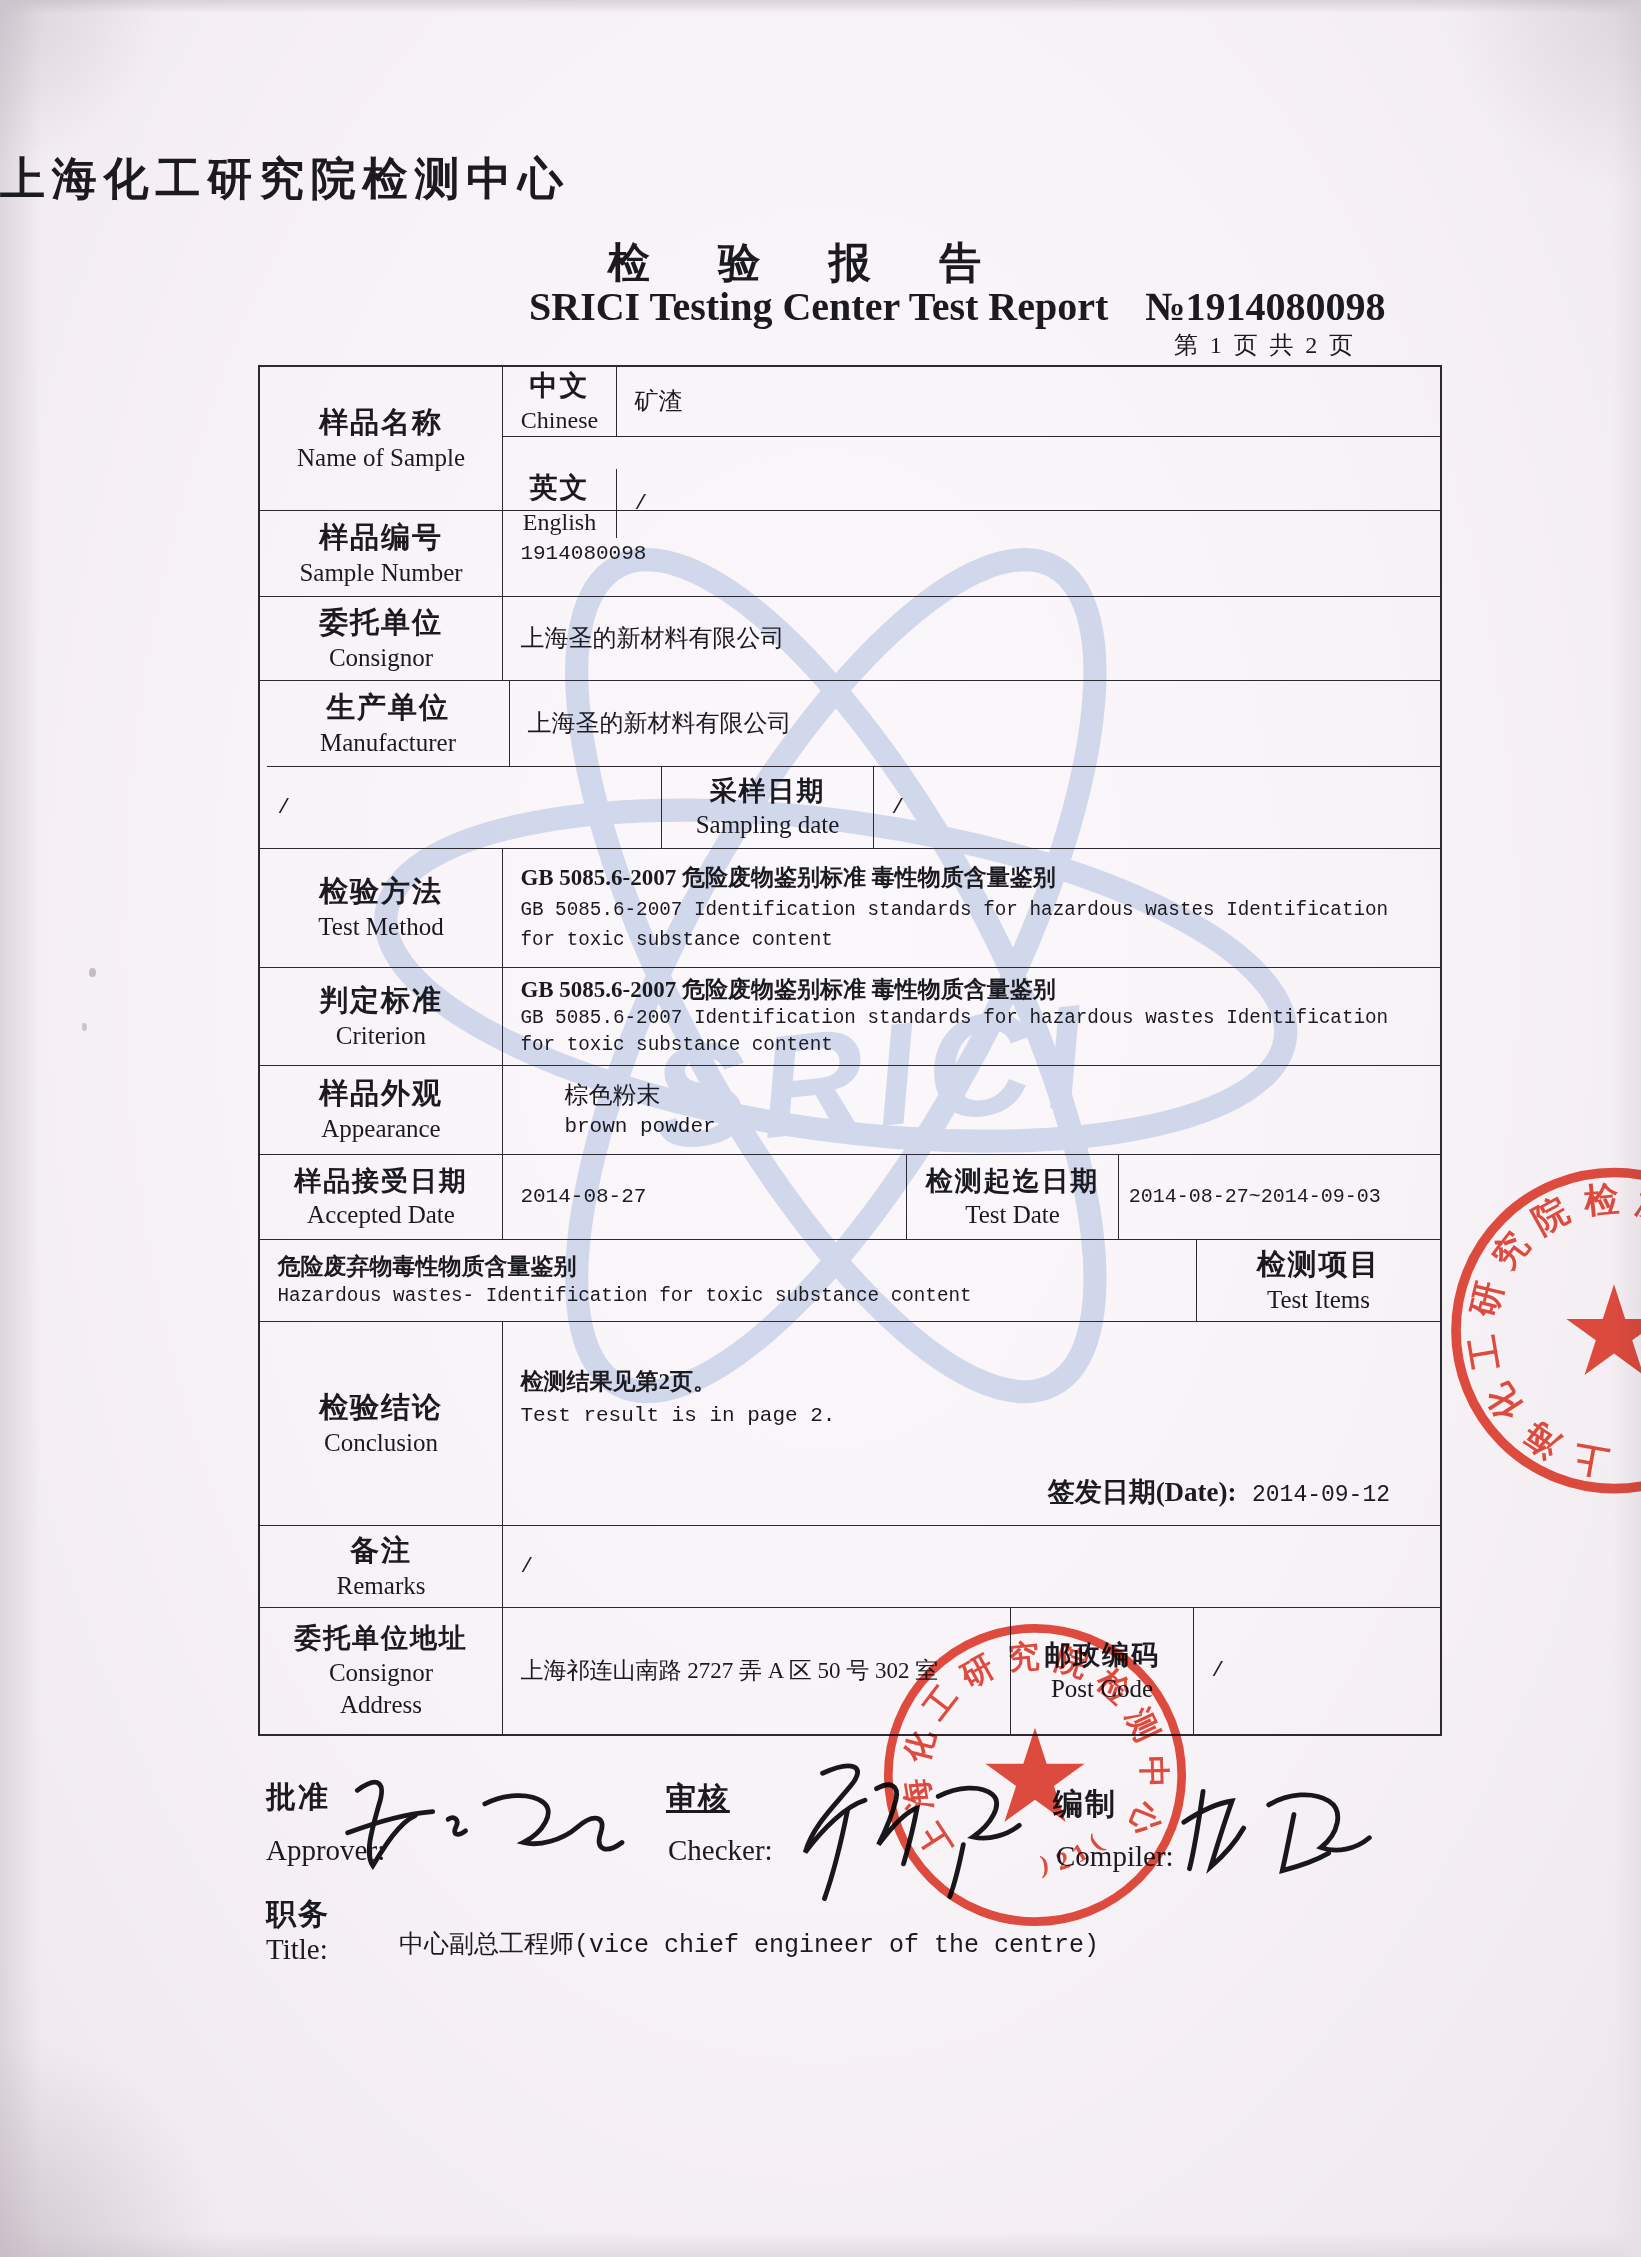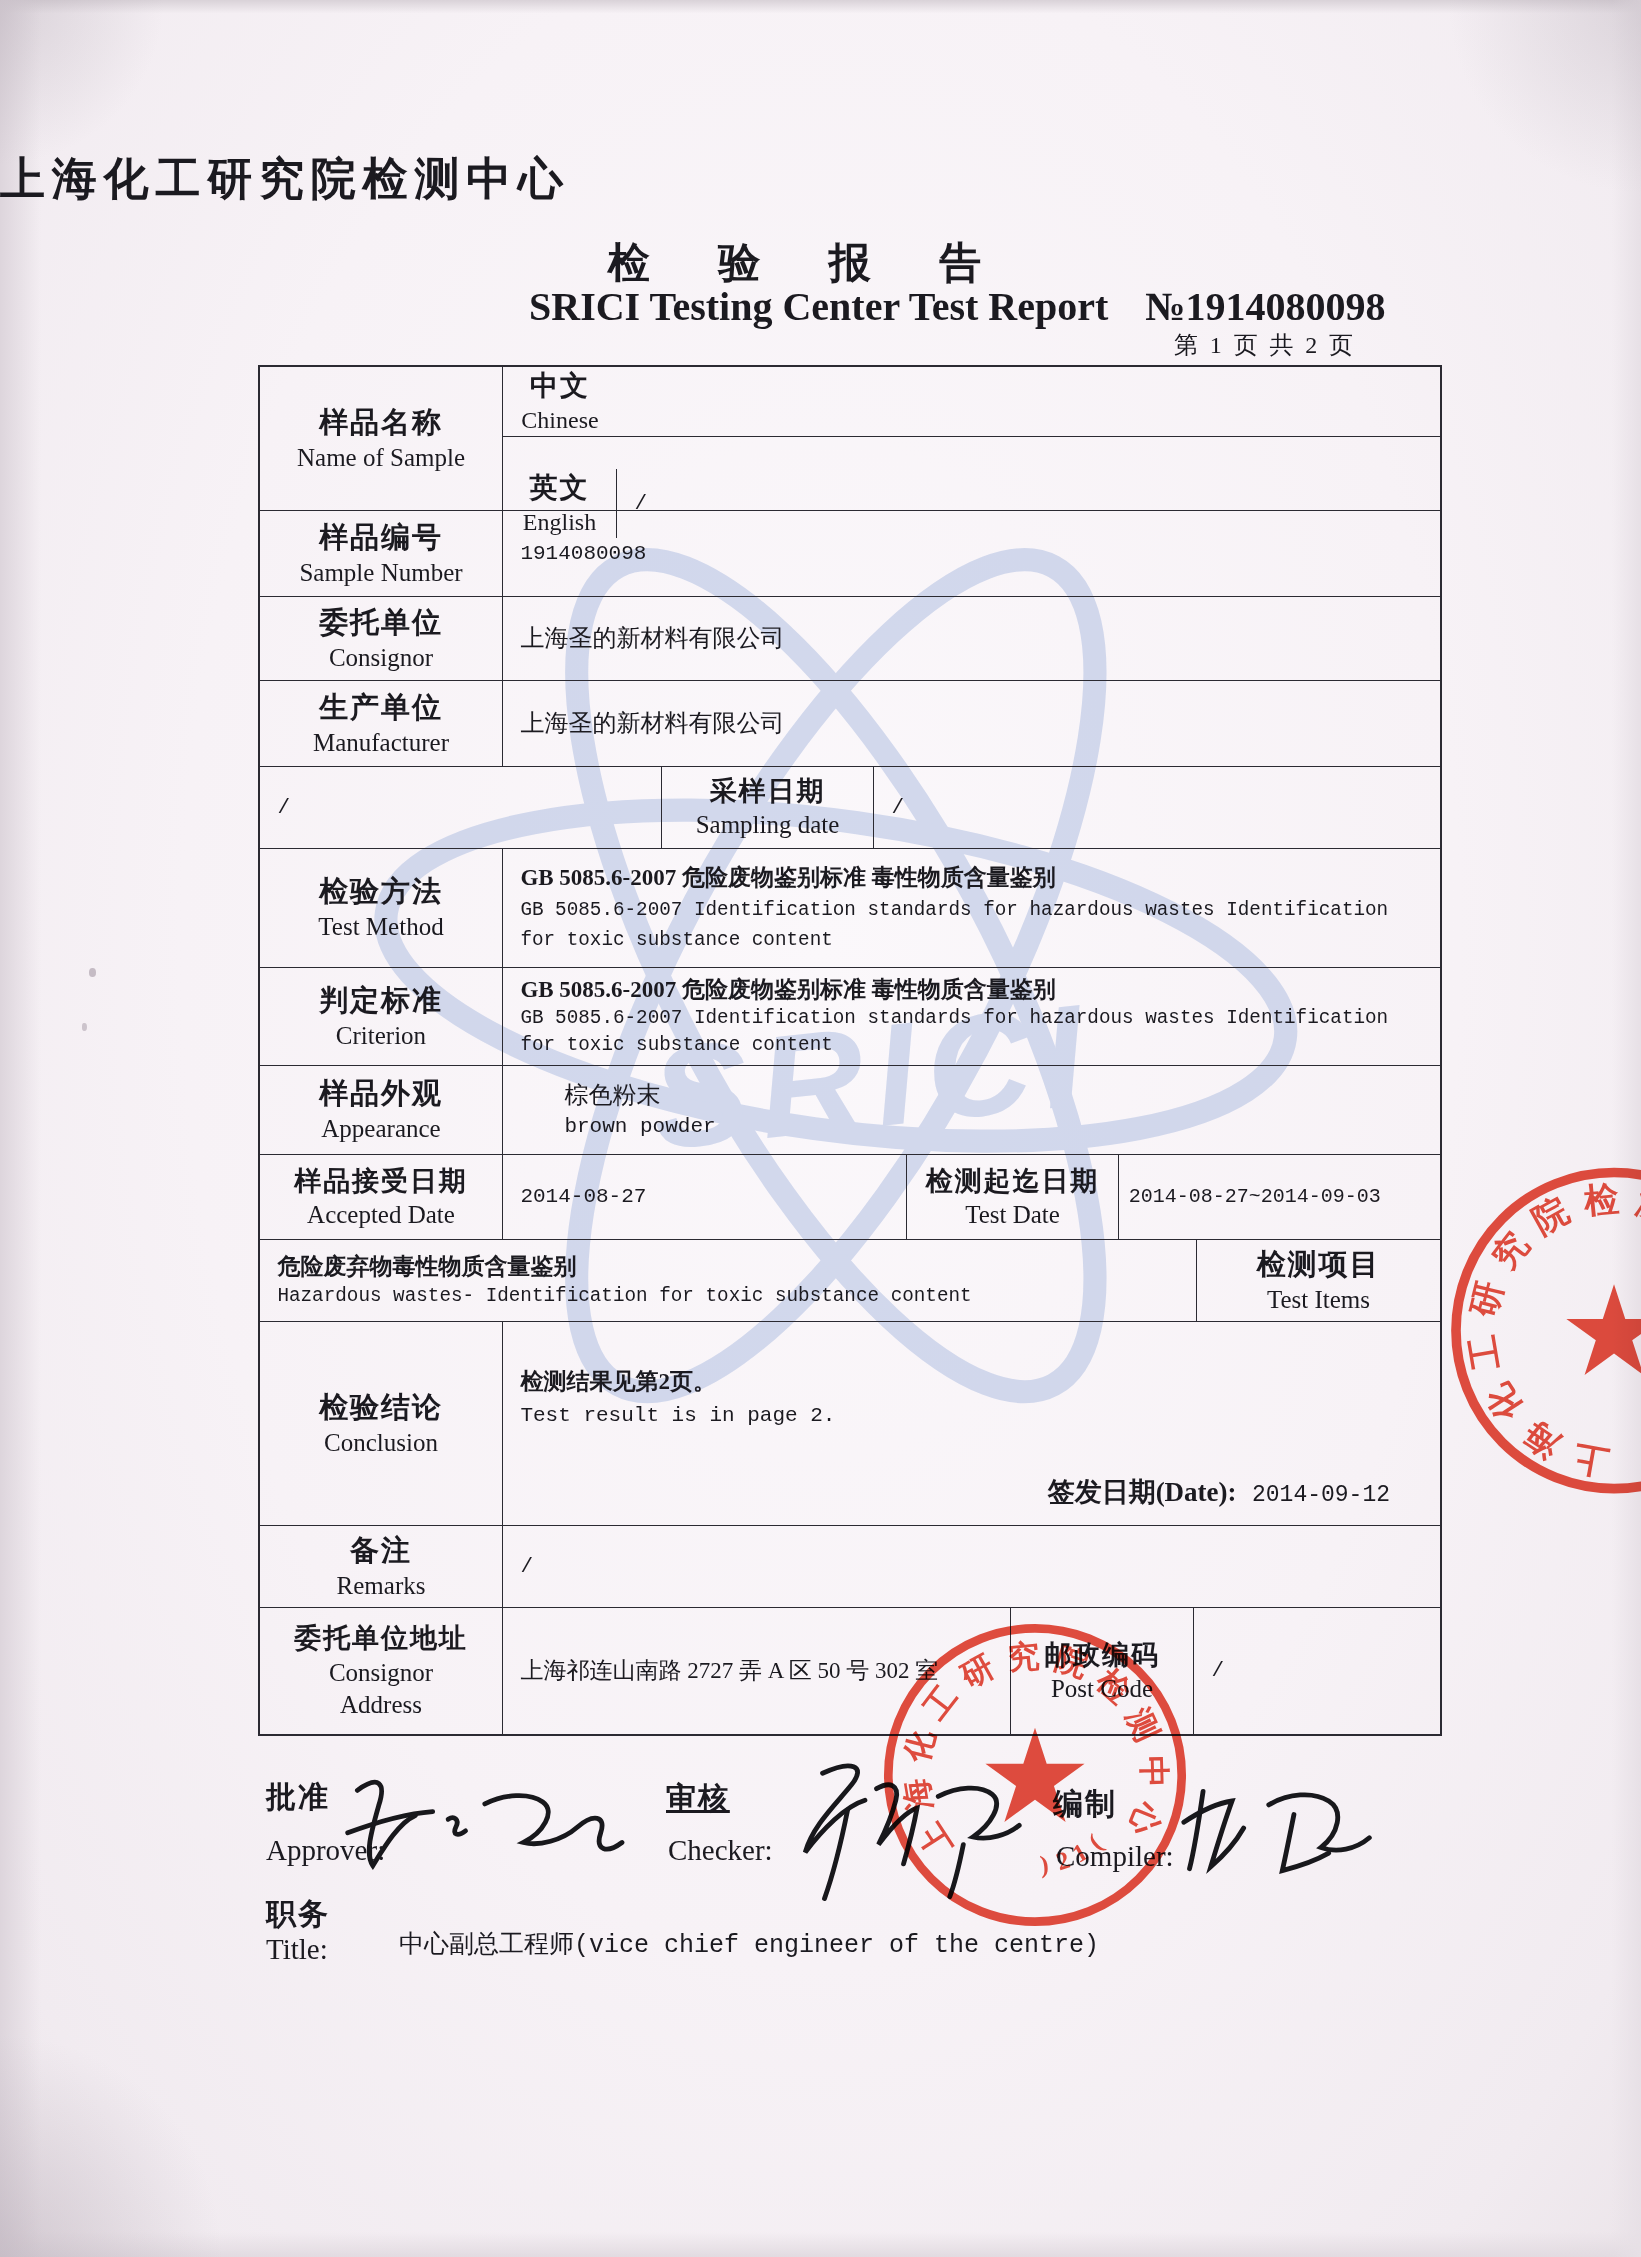--- a/index.html
+++ b/index.html
@@ -86,20 +86,23 @@
       <div class="cell lab">
         <div class="lcn">样品名称</div>
         <div class="len">Name of Sample</div>
       </div>
       <div class="subcol">
         <div class="subrow">
           <div class="cell subl">
             <div class="lcn">中文</div>
             <div class="len">Chinese</div>
           </div>
+          <div class="cell val">
+            <div class="vcn">矿渣</div>
+          </div>
         </div>
         <div class="subrow">
           <div class="cell subl">
             <div class="lcn">英文</div>
             <div class="len">English</div>
           </div>
           <div class="cell val">
             <div class="vmono">/</div>
           </div>
         </div>
@@ -119,21 +122,21 @@
     <div class="row" style="height:84px;flex:0 0 auto;">
       <div class="cell lab">
         <div class="lcn">委托单位</div>
         <div class="len">Consignor</div>
       </div>
       <div class="cell val">
         <div class="vcn">上海圣的新材料有限公司</div>
       </div>
     </div>
 
-    <div class="row" style="height:86px;flex:0 0 auto;">
+    <div class="row" style="height:86px;flex:0 0 auto;margin-left:7px;">
       <div class="cell lab">
         <div class="lcn">生产单位</div>
         <div class="len">Manufacturer</div>
       </div>
       <div class="cell val">
         <div class="vcn">上海圣的新材料有限公司</div>
       </div>
     </div>
 
     <div class="row" style="height:82px;flex:0 0 auto;">

